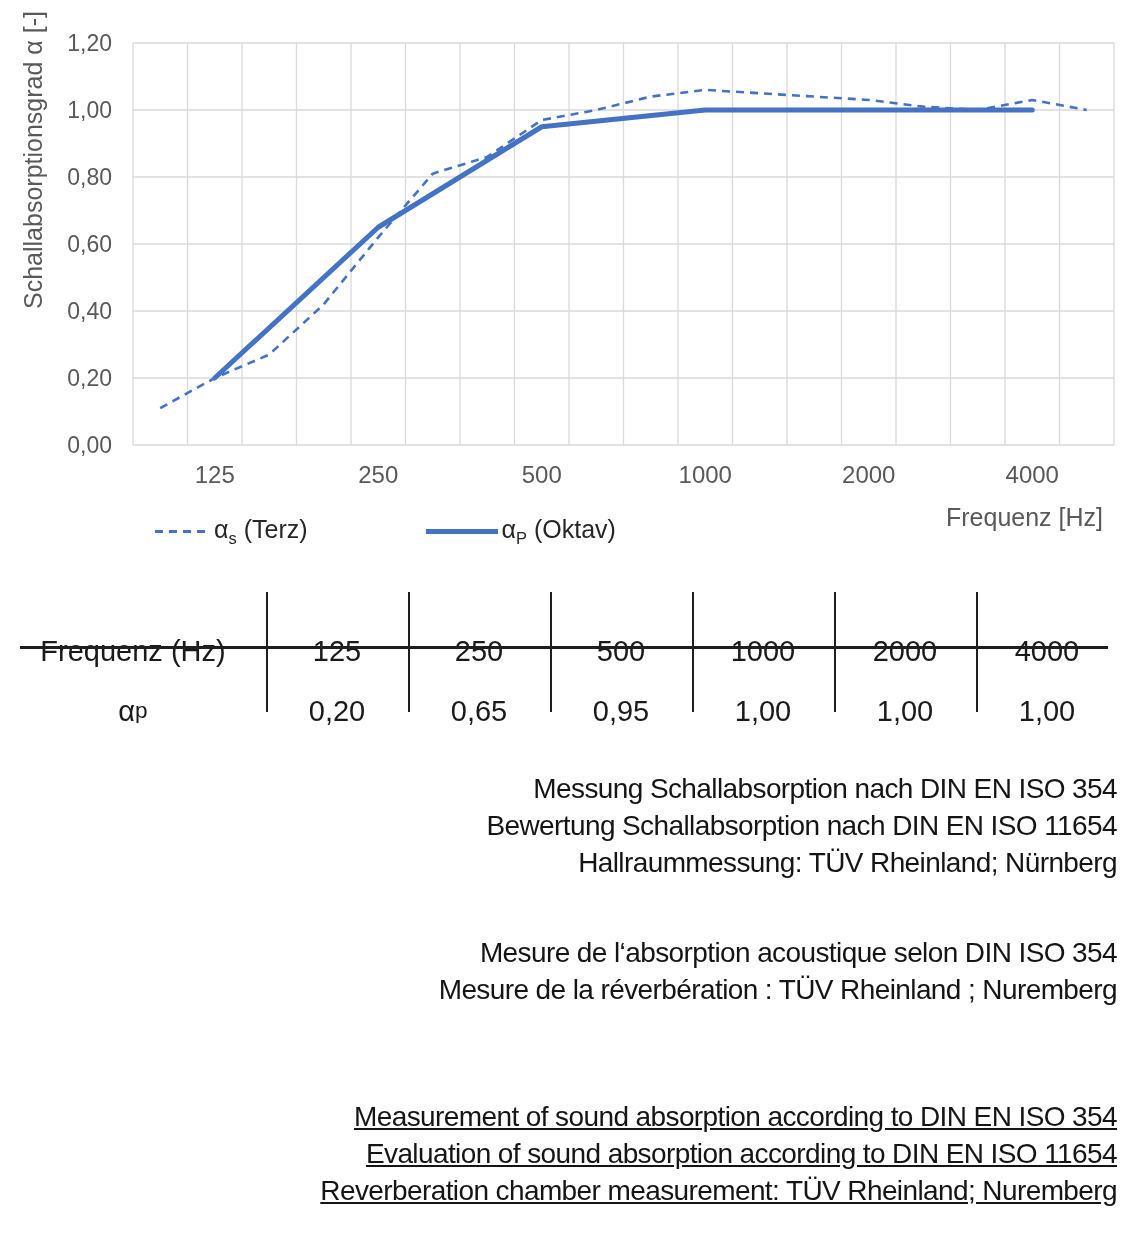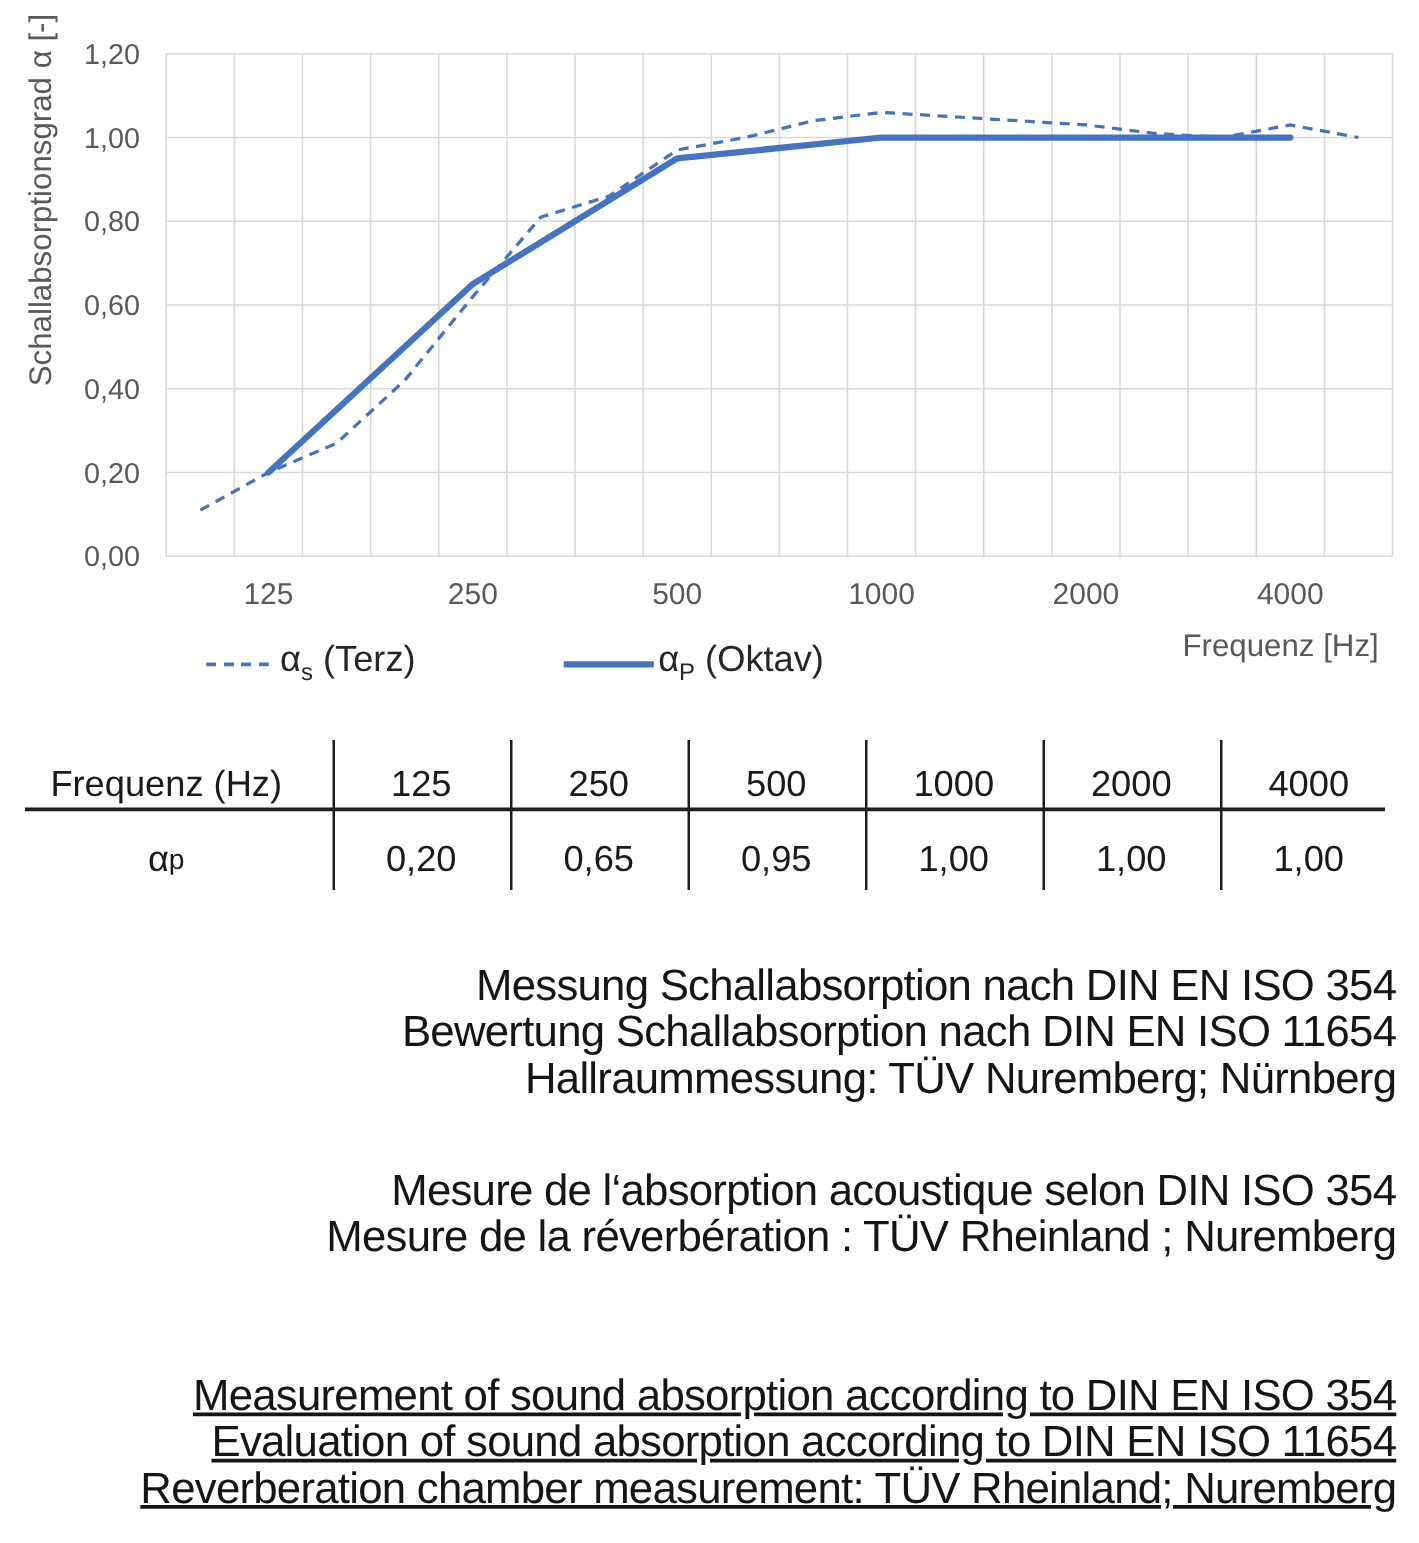--- a/index.html
+++ b/index.html
@@ -4,41 +4,41 @@
 <style>
   html,body{margin:0;padding:0;background:#ffffff;}
   #page{position:relative;width:1135px;height:1234px;background:#ffffff;
         font-family:"Liberation Sans",sans-serif;color:#1a1a1a;overflow:hidden;}
 
   
   #chart-svg{position:absolute;left:0;top:0;}
   .y-axis-title{position:absolute;left:-103px;top:159px;width:272px;height:28px;
       transform:rotate(-90deg);text-align:center;font-size:25px;color:#595959;white-space:nowrap;}
   .x-axis-title{position:absolute;right:32px;top:503px;font-size:25px;color:#595959;margin-left:40px;}
-  .legend{position:absolute;left:165px;top:514px;height:34px;display:flex;align-items:center;font-size:29px;color:#262626;}
+  .legend{position:absolute;left:155px;top:514px;height:34px;display:flex;align-items:center;font-size:25px;color:#262626;}
   .legend .sample-dashed{width:50px;height:3px;margin-right:9px;
       background:repeating-linear-gradient(90deg,#4472C4 0 8px,transparent 8px 14px);}
   .legend .sample-solid{width:72px;height:5px;margin-left:118px;margin-right:4px;background:#4472C4;}
   .legend sub{font-size:0.66em;}
 
   
-  .freq-table{position:absolute;left:0;top:600px;width:1118px;height:125px;font-size:29px;text-align:right;}
+  .freq-table{position:absolute;left:0;top:623px;width:1118px;height:125px;font-size:29px;text-align:right;}
   .freq-table .row{position:absolute;left:0;width:1118px;display:flex;}
   .freq-table .row.header{top:0;height:56px;}
   .freq-table .row.values{top:60px;height:56px;}
   .freq-table .cell{display:flex;align-items:center;justify-content:center;}
   .freq-table .cell.label{width:266px;}
   .freq-table .cell.num{width:142px;}
   .freq-table sub{font-size:0.78em;}
   .t-hline{position:absolute;left:20px;top:646px;width:1088px;height:3px;background:#1f1f1f;}
   .t-vline{position:absolute;top:592px;height:120px;width:2px;background:#1f1f1f;}
 
   
   .note{position:absolute;right:18px;width:1100px;text-align:right;
-        font-size:35px;line-height:37px;letter-spacing:-0.6px;color:#151515;}
+        font-size:28px;line-height:37px;letter-spacing:-0.6px;color:#151515;}
   .note.german{top:770px;}
   .note.french{top:934px;}
   .note.english{top:1098px;text-decoration:underline;}
 </style>
 </head>
 <body>
 
 <div id="page">
 
   <svg id="chart-svg" width="1135" height="500" viewBox="0 0 1135 500">
@@ -123,21 +123,21 @@
   <div class="t-vline" style="left:266px"></div>
   <div class="t-vline" style="left:408px"></div>
   <div class="t-vline" style="left:550px"></div>
   <div class="t-vline" style="left:692px"></div>
   <div class="t-vline" style="left:834px"></div>
   <div class="t-vline" style="left:976px"></div>
 
   <div class="note german">
     <div>Messung Schallabsorption nach DIN EN ISO 354</div>
     <div>Bewertung Schallabsorption nach DIN EN ISO 11654</div>
-    <div>Hallraummessung: TÜV Nuremberg; Nürnberg</div>
+    <div>Hallraummessung: TÜV Rheinland; Nürnberg</div>
   </div>
   <div class="note french">
     <div>Mesure de l‘absorption acoustique selon DIN ISO 354</div>
     <div>Mesure de la réverbération : TÜV Rheinland ; Nuremberg</div>
   </div>
   <div class="note english">
     <div>Measurement of sound absorption according to DIN EN ISO 354</div>
     <div>Evaluation of sound absorption according to DIN EN ISO 11654</div>
     <div>Reverberation chamber measurement: TÜV Rheinland; Nuremberg</div>
   </div>

